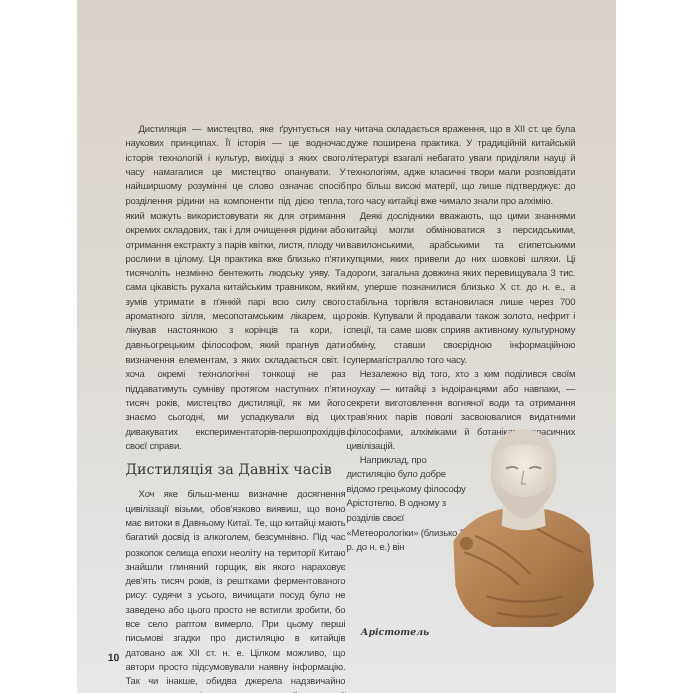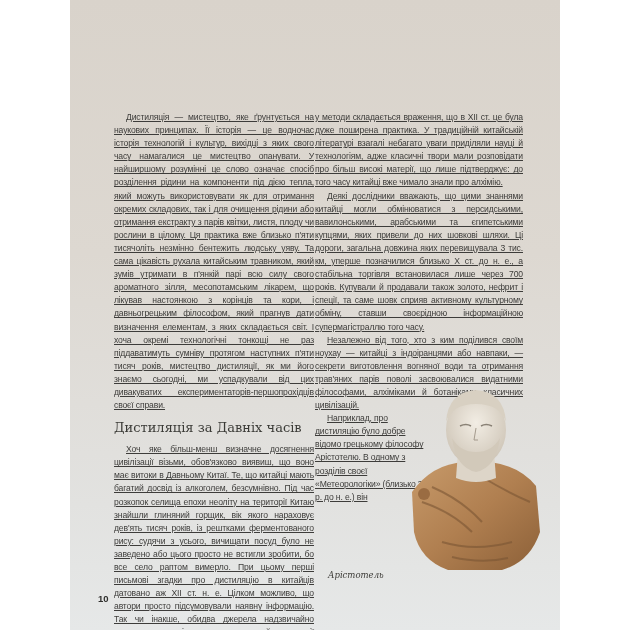--- a/index.html
+++ b/index.html
@@ -13,56 +13,56 @@
   }
   .title {
     position: absolute; left: 0; right: 0; top: 48px; text-align: center;
     font-family: "DejaVu Serif", "Liberation Serif", serif;
     font-size: 25px; color: #3a3a36; letter-spacing: 0.2px; font-weight: normal;
   }
   .col {
     position: absolute; top: 111px; font-size: 8.6px; line-height: 13.1px; color: #3d3c3a;
     text-align: justify; letter-spacing: -0.15px;
   }
-  .col p { margin: 0; text-decoration: underline; }
+  .col p { margin: 0; }
   .col-left { left: 44px; width: 200px; }
   .col-right { left: 245px; width: 208px; }
   .indent { text-indent: 12px; }
   .subhead {
     font-family: "DejaVu Serif", "Liberation Serif", serif; font-size: 13px; color: #3a3a36;
     text-align: left; margin: 8px 0 7px 0; line-height: 16px; letter-spacing: 0;
   }
   .narrow { width: 118px; text-align: left; }
   .bust {
     position: absolute; left: 342px; top: 382px; width: 128px; height: 190px;
   }
   .caption {
     position: absolute; left: 258px; top: 570px; font-family: "DejaVu Serif", serif;
-    font-style: italic; font-weight: normal; font-size: 8.5px; color: #3b3a36;
+    font-style: italic; font-weight: bold; font-size: 8.5px; color: #3b3a36;
   }
   .pagenum {
     position: absolute; left: 0; right: 0; top: 593px; text-align: left;
     font-weight: bold; font-size: 9.5px; color: #2f2f2d;
     font-family: "Liberation Sans", sans-serif;
     margin-left: 28px;
   }
 </style>
 </head>
 <body>
 
 <div class="page">
 
   <div class="col col-left">
     <p class="indent">Дистиляція — мистецтво, яке ґрунтується на наукових принципах. Її історія — це водночас історія технологій і культур, вихідці з яких свого часу намагалися це мистецтво опанувати. У найширшому розумінні це слово означає спосіб розділення рідини на компоненти під дією тепла, який можуть використовувати як для отримання окремих складових, так і для очищення рідини або отримання екстракту з парів квітки, листя, плоду чи рослини в цілому. Ця практика вже близько п'яти тисячоліть незмінно бентежить людську уяву. Та сама цікавість рухала китайським травником, який зумів утримати в п'янкій парі всю силу свого ароматного зілля, месопотамським лікарем, що лікував настоянкою з корінців та кори, і давньогрецьким філософом, який прагнув дати визначення елементам, з яких складається світ. І хоча окремі технологічні тонкощі не раз піддаватимуть сумніву протягом наступних п'яти тисяч років, мистецтво дистиляції, як ми його знаємо сьогодні, ми успадкували від цих дивакуватих експериментаторів-першопрохідців своєї справи.</p>
     <div class="subhead">Дистиляція за Давніх часів</div>
     <p class="indent">Хоч яке більш-менш визначне досягнення цивілізації візьми, обов'язково виявиш, що воно має витоки в Давньому Китаї. Те, що китайці мають багатий досвід із алкоголем, безсумнівно. Під час розкопок селища епохи неоліту на території Китаю знайшли глиняний горщик, вік якого нараховує дев'ять тисяч років, із рештками ферментованого рису: судячи з усього, вичищати посуд було не заведено або цього просто не встигли зробити, бо все село раптом вимерло. При цьому перші письмові згадки про дистиляцію в китайців датовано аж XII ст. н. е. Цілком можливо, що автори просто підсумовували наявну інформацію. Так чи інакше, обидва джерела надзвичайно детально розповідають про методи й технології дистиляції, а також інгредієнти, до яких її можна застосовувати, тож</p>
   </div>
 
   <div class="col col-right">
-    <p>у методи складається враження, що в XII ст. це була дуже поширена практика. У традиційній китайській літературі взагалі небагато уваги приділяли науці й технологіям, адже класичні твори мали розповідати про більш високі матерії, що лише підтверджує: до того часу китайці вже чимало знали про алхімію.</p>
+    <p>у читача складається враження, що в XII ст. це була дуже поширена практика. У традиційній китайській літературі взагалі небагато уваги приділяли науці й технологіям, адже класичні твори мали розповідати про більш високі матерії, що лише підтверджує: до того часу китайці вже чимало знали про алхімію.</p>
     <p class="indent">Деякі дослідники вважають, що цими знаннями китайці могли обмінюватися з персидськими, вавилонськими, арабськими та єгипетськими купцями, яких привели до них шовкові шляхи. Ці дороги, загальна довжина яких перевищувала 3 тис. км, уперше позначилися близько X ст. до н. е., а стабільна торгівля встановилася лише через 700 років. Купували й продавали також золото, нефрит і спеції, та саме шовк сприяв активному культурному обміну, ставши своєрідною інформаційною супермагістраллю того часу.</p>
     <p class="indent">Незалежно від того, хто з ким поділився своїм ноухау — китайці з індоіранцями або навпаки, — секрети виготовлення вогняної води та отримання трав'яних парів поволі засвоювалися видатними філософами, алхіміками й ботаніками класичних цивілізацій.</p>
     <p class="indent narrow">Наприклад, про дистиляцію було добре відомо грецькому філософу Арістотелю. В одному з розділів своєї «Метеорологіки» (близько 340 р. до н. е.) він</p>
   </div>
 
   <svg class="bust" viewBox="0 0 128 190">
     <defs>
       <linearGradient id="drape" x1="0" y1="0" x2="1" y2="1">
         <stop offset="0" stop-color="#c79a6a"></stop>
         <stop offset="0.5" stop-color="#b07f50"></stop>

